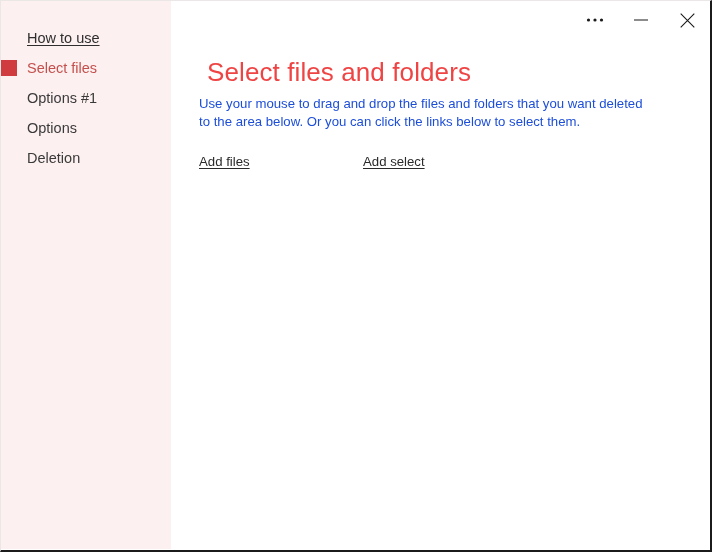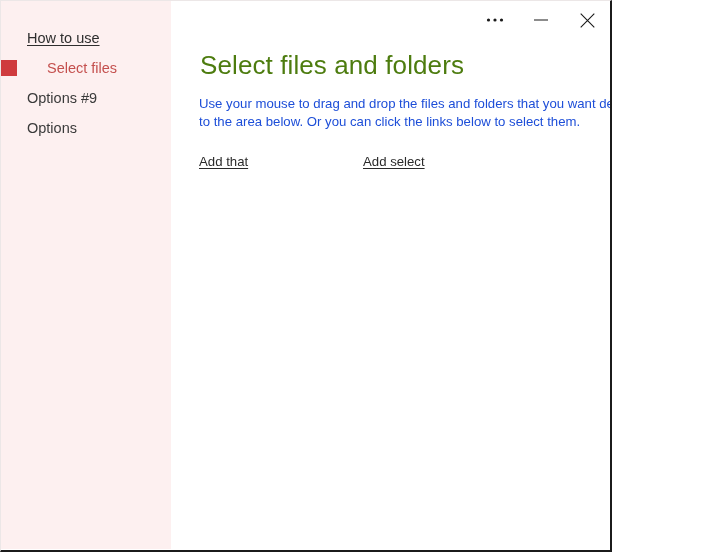--- a/index.html
+++ b/index.html
@@ -10,21 +10,21 @@
   body {
     width: 712px;
     height: 552px;
     font-family: "Liberation Sans", sans-serif;
     -webkit-font-smoothing: antialiased;
     overflow: hidden;
   }
 
   .window {
     position: relative;
-    width: 612px;
+    width: 712px;
     height: 552px;
     box-sizing: border-box;
     background: #ffffff;
     border-left: 1px solid #ece7e7;
     border-top: 1px solid #ece7e7;
     border-right: 2px solid #1b1b1b;
     border-bottom: 2px solid #1b1b1b;
     overflow: hidden;
   }
 
@@ -62,21 +62,20 @@
 
   .nav-item.link .nav-label {
     text-decoration: underline;
     text-underline-offset: 2px;
     color: #2e2e2e;
     cursor: pointer;
   }
 
   .nav-item.active .nav-label {
     color: #c4504e;
-    margin-left: 20px;
   }
 
   .nav-marker {
     position: absolute;
     left: 0;
     top: 7px;
     width: 16px;
     height: 16px;
     background: #cf3b3e;
   }
@@ -111,23 +110,23 @@
     bottom: 0;
     background: #ffffff;
   }
 
   .page-title {
     position: absolute;
     left: 28px;
     top: 48px;
     font-size: 26px;
     font-weight: 400;
-    color: #4d7c0f;
+    color: #ef4444;
     letter-spacing: 0.1px;
-    margin: 1px;
+    margin: 8px;
     white-space: nowrap;
   }
 
   .page-desc {
     position: absolute;
     left: 28px;
     top: 94px;
     width: 458px;
     font-size: 13.2px;
     line-height: 18px;
@@ -175,28 +174,31 @@
       <div class="nav-item link">
         <span class="nav-label">How to use</span>
       </div>
 
       <div class="nav-item active">
         <span class="nav-marker"></span>
         <span class="nav-label">Select files</span>
       </div>
 
       <div class="nav-item">
-        <span class="nav-label">Options #9</span>
+        <span class="nav-label">Options #1</span>
       </div>
 
 
       <div class="nav-item">
         <span class="nav-label">Options</span>
       </div>
 
+      <div class="nav-item">
+        <span class="nav-label">Deletion</span>
+      </div>
 
 
     </div>
   </div>
 
   <div class="content">
 
     <div class="titlebar">
 
       <div class="tb-btn">
@@ -219,21 +221,21 @@
         </svg>
       </div>
 
     </div>
 
     <h1 class="page-title">Select files and folders</h1>
 
     <p class="page-desc">Use your mouse to drag and drop the files and folders that you want deleted to the area below. Or you can click the links below to select them.</p>
 
     <div class="link-row">
-      <a class="action-link files">Add that</a>
+      <a class="action-link files">Add files</a>
       <a class="action-link folders">Add select</a>
     </div>
 
     <div class="footer">
       
       
     </div>
 
   </div>
 </div>

